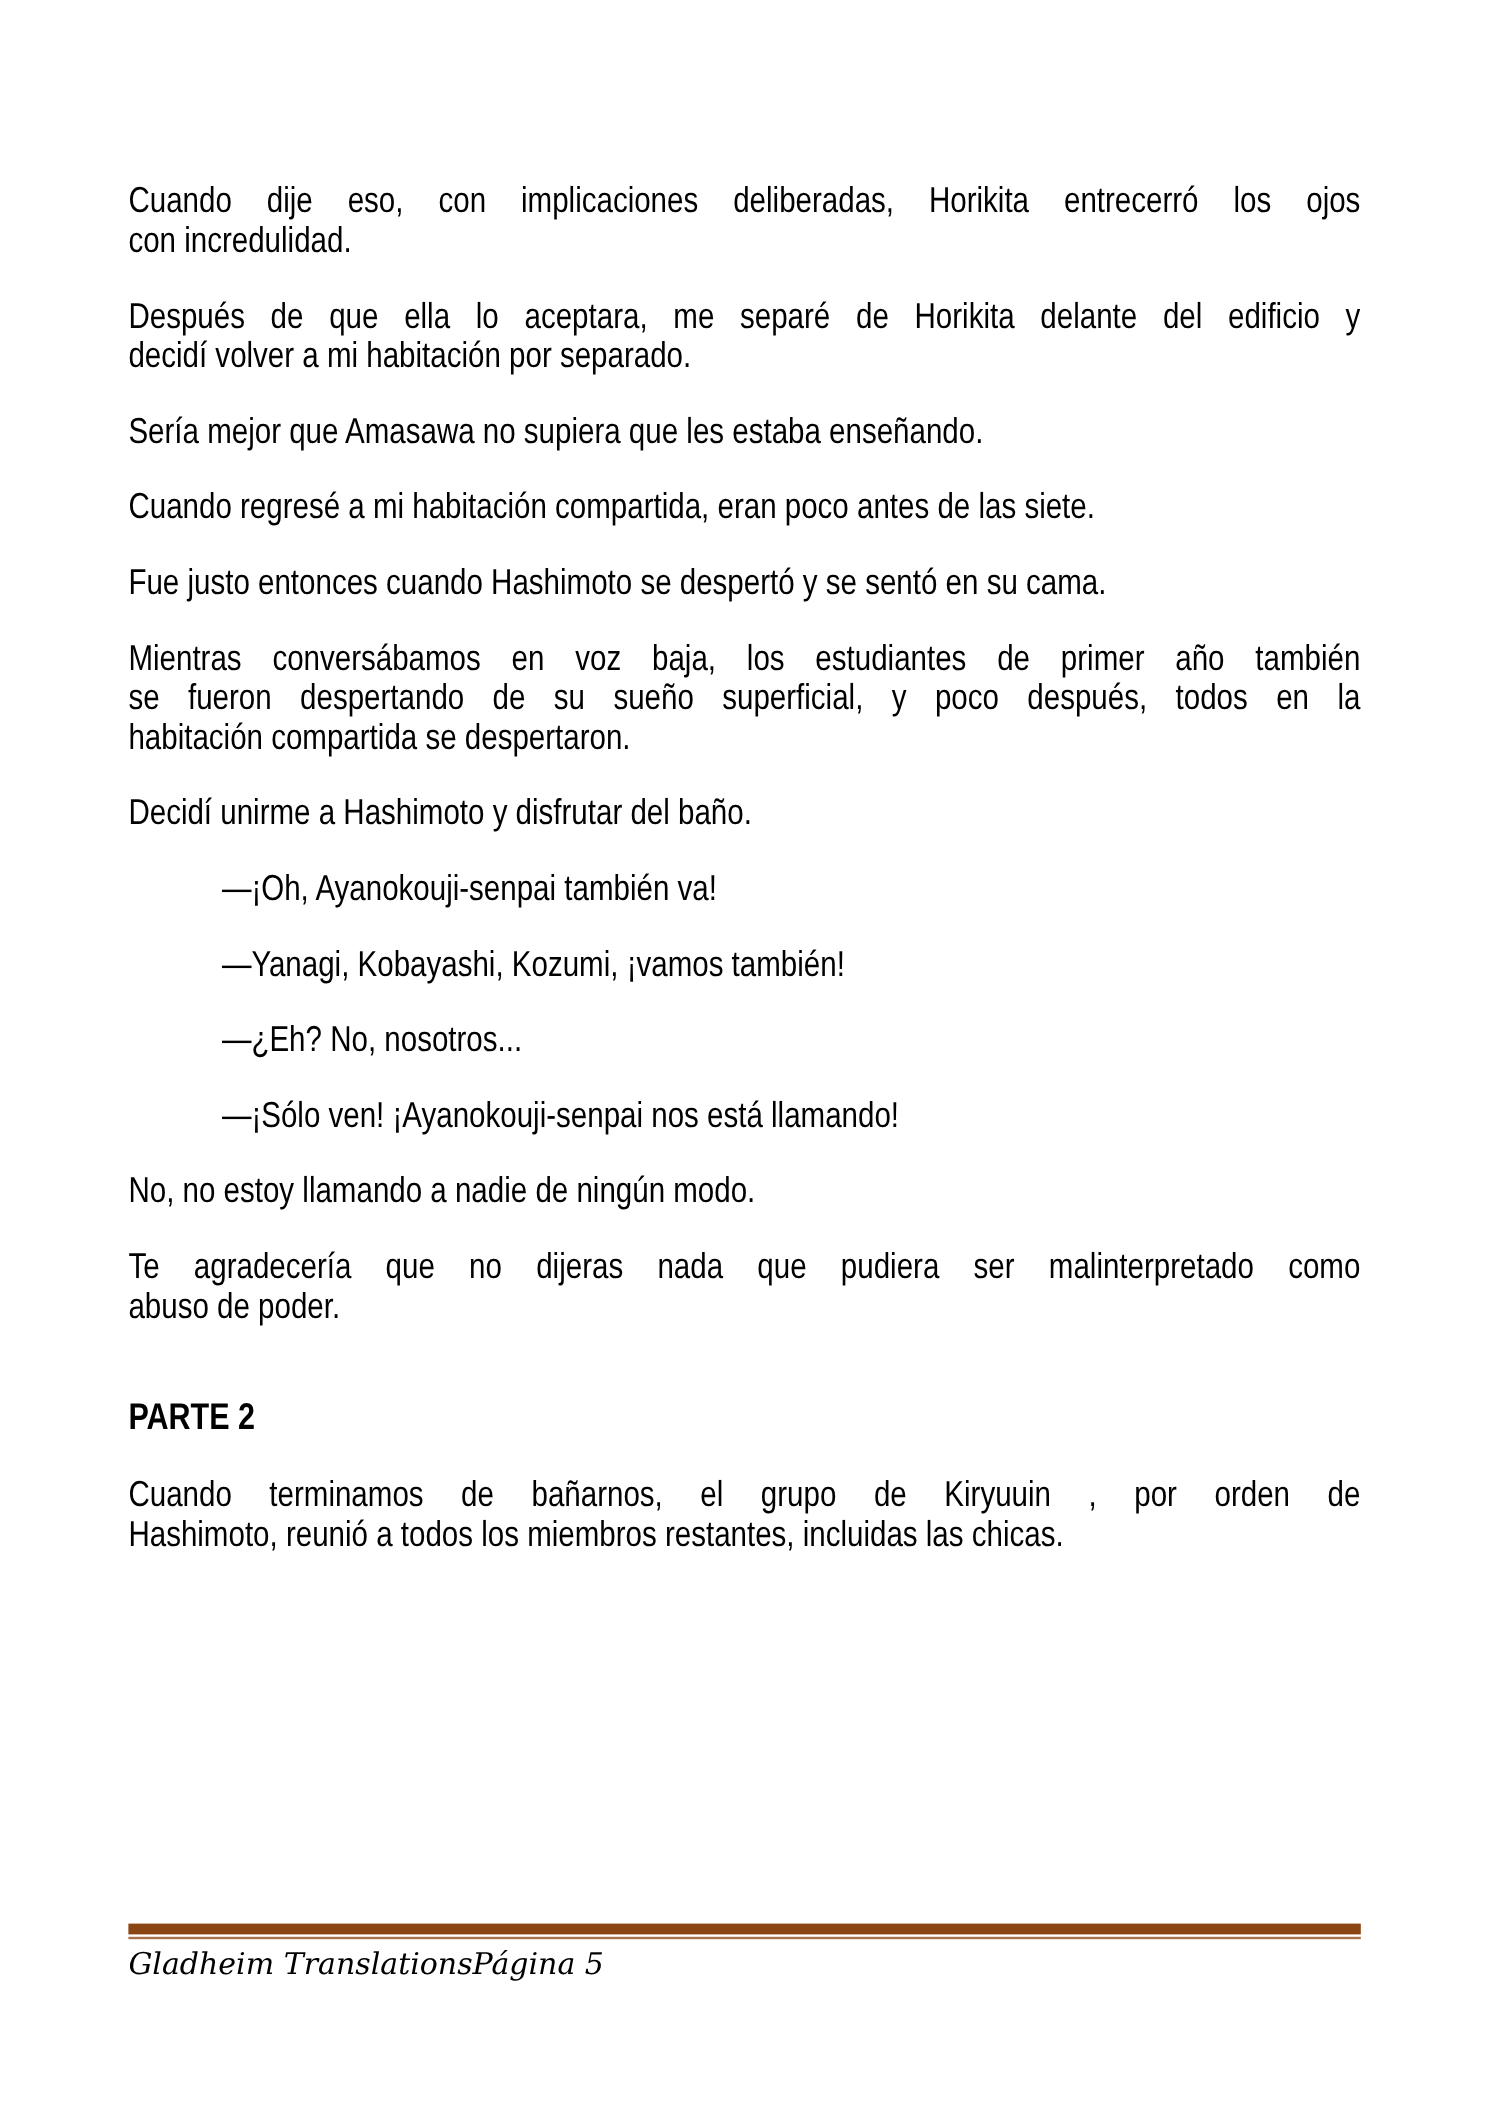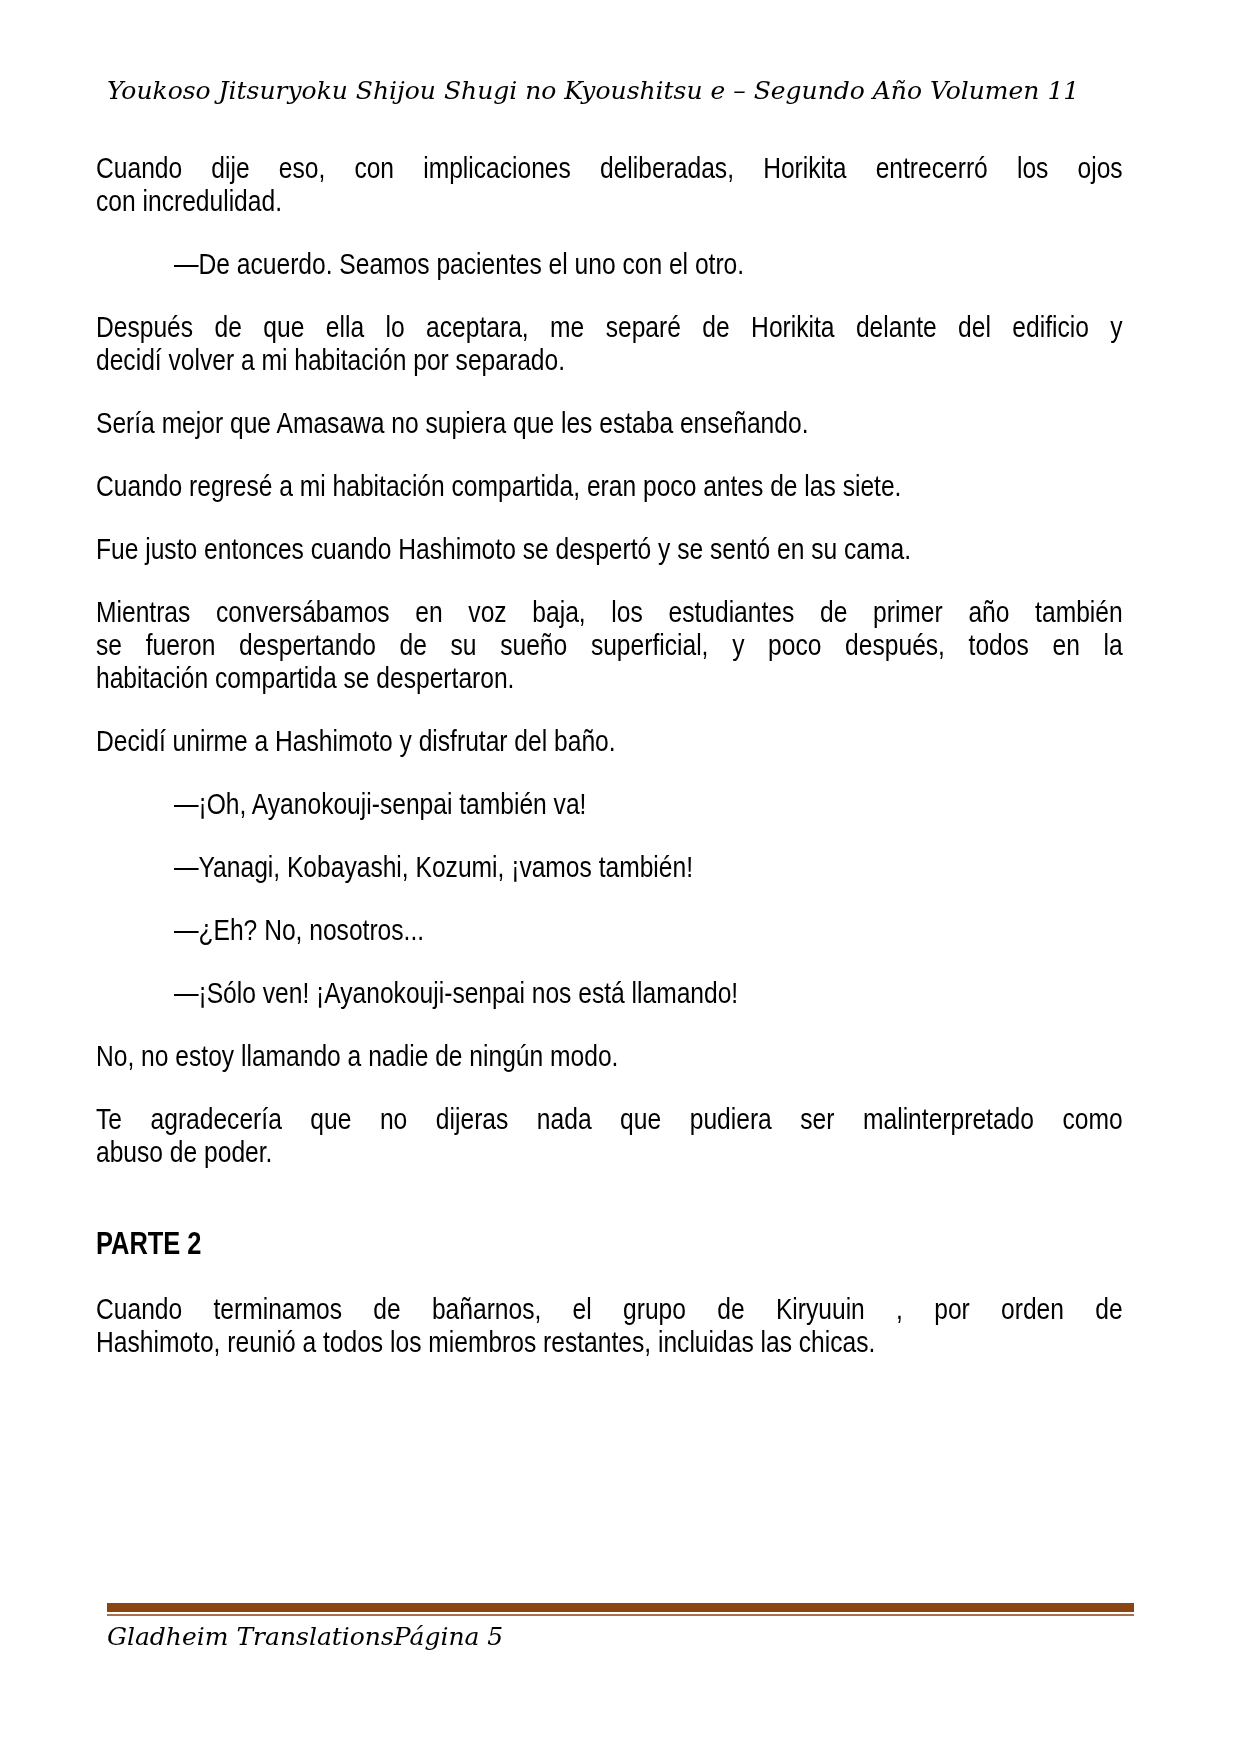--- a/index.html
+++ b/index.html
@@ -19,21 +19,21 @@
     width: 1027px;
     font-family: "DejaVu Serif", serif;
     font-style: italic;
     font-size: 25px;
     line-height: 30px;
     white-space: nowrap;
   }
   
   .content {
     position: absolute;
-    left: 96px;
+    left: 107px;
     top: 151px;
     width: 1027px;
   }
   .para { margin: 0 0 30px 0; }
   .line {
     width: 1252px;                 
     transform: scaleX(0.82);       
     transform-origin: 0 0;
     font-family: "Liberation Sans", sans-serif;
     font-size: 30px;
@@ -64,31 +64,25 @@
     font-style: italic;
     font-size: 25px;
     line-height: 30px;
   }
 </style>
 </head>
 <body>
 
 <div class="page" style="background: rgb(255, 255, 255); color: rgb(0, 0, 0);">
 
-  <div class="header">
-    <span>Youkoso Jitsuryoku Shijou Shugi no Kyoushitsu e – Segundo Año Volumen 11</span>
-  </div>
 
   <div class="content" id="content">
       <div class="para">
         <div class="line just">Cuando dije eso, con implicaciones deliberadas, Horikita entrecerró los ojos</div>
         <div class="line">con incredulidad.</div>
-      </div>
-      <div class="para">
-        <div class="line indent">—De acuerdo. Seamos pacientes el uno con el otro.</div>
       </div>
       <div class="para">
         <div class="line just">Después de que ella lo aceptara, me separé de Horikita delante del edificio y</div>
         <div class="line">decidí volver a mi habitación por separado.</div>
       </div>
       <div class="para">
         <div class="line">Sería mejor que Amasawa no supiera que les estaba enseñando.</div>
       </div>
       <div class="para">
         <div class="line">Cuando regresé a mi habitación compartida, eran poco antes de las siete.</div>

